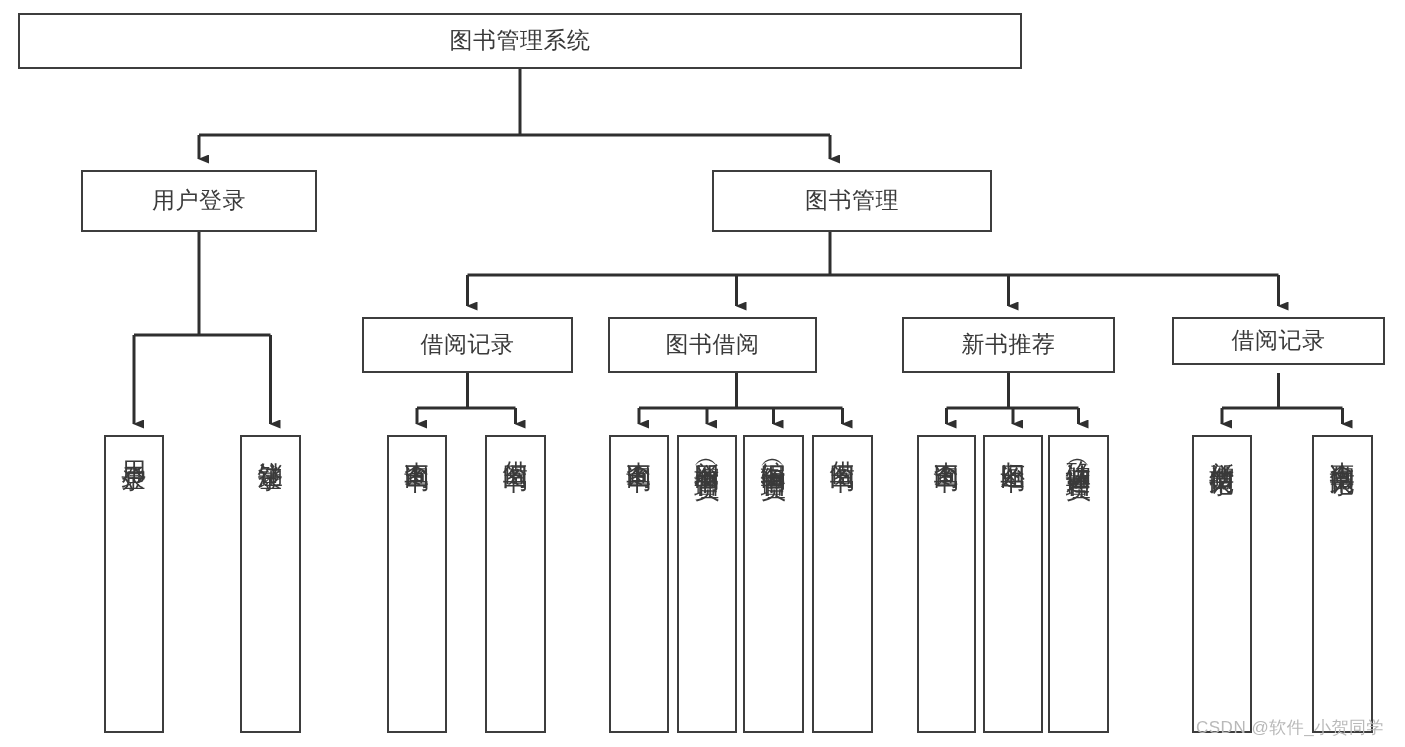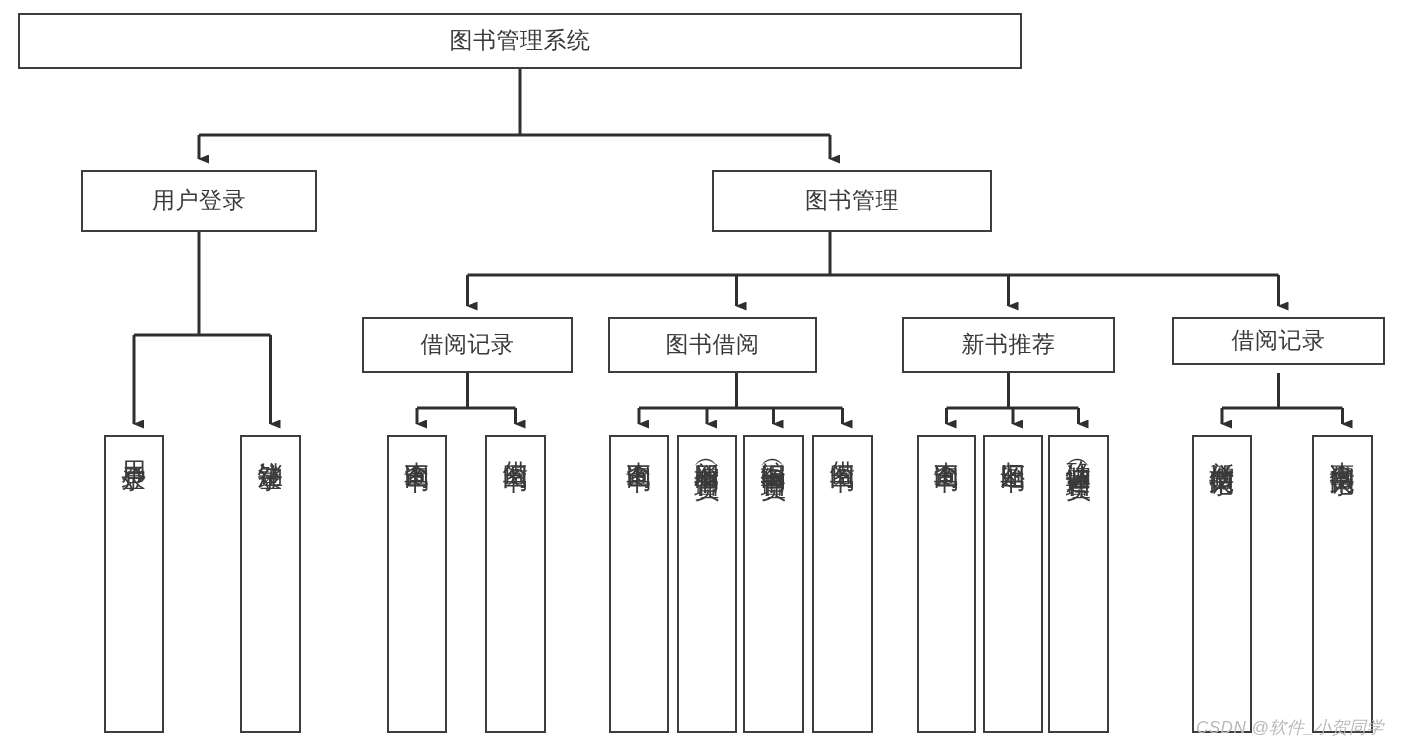--- a/index.html
+++ b/index.html
@@ -174,15 +174,15 @@
         <span class="node-label">确认归还（管理员）</span>
       </div>
       <div class="node leaf" style="left: 1192px; top: 435px; width: 60px; height: 298px;">
         <span class="node-label">新增借阅记录</span>
       </div>
       <div class="node leaf" style="left: 1312px; top: 435px; width: 61px; height: 298px;">
         <span class="node-label">查询借阅记录</span>
       </div>
     </div>
 
-  <div class="watermark" style="left: 1196px; top: 716px; font-style: italic;">CSDN @软件_小贺同学</div>
+  <div class="watermark" style="left: 1196px; top: 716px;">CSDN @软件_小贺同学</div>
 
 </div>
 
 </body></html>

